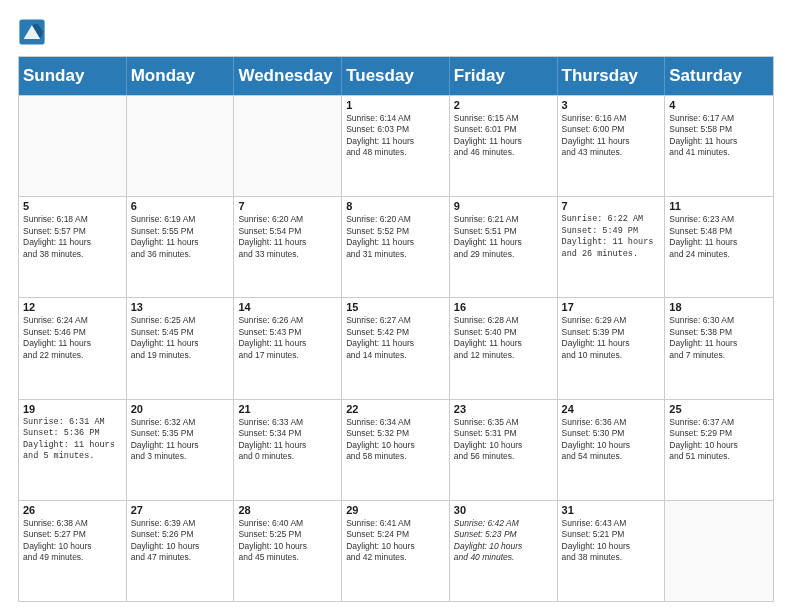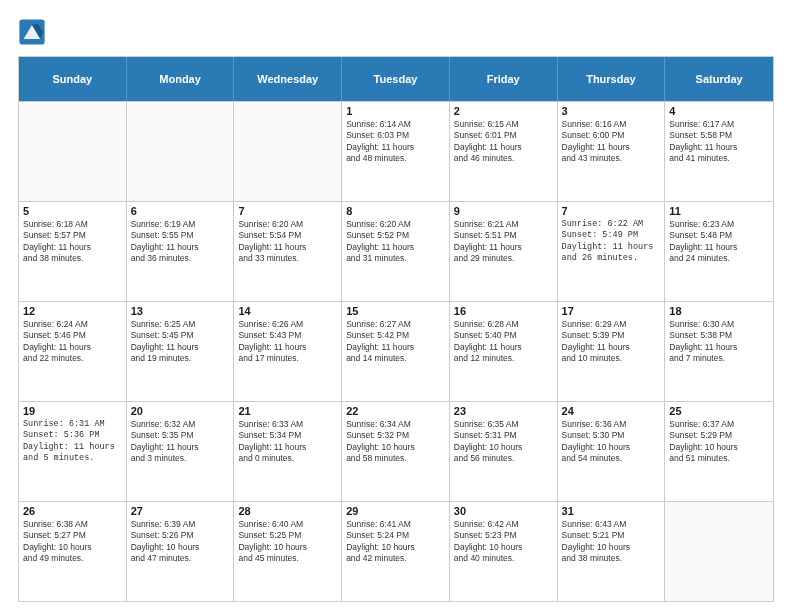--- a/index.html
+++ b/index.html
@@ -59,24 +59,23 @@
       flex-direction: column;
       border: 1px solid #ccc;
     }
     .cal-header {
       display: grid;
       grid-template-columns: repeat(7, 1fr);
       background: #2a7ab5;
     }
     .cal-header-cell {
       color: #fff;
-      font-size: 11px;
+      font-size: 17px;
       font-weight: bold;
-      padding: 16px 4px;
-      text-align: center;
+      padding: 9px 4px;
       border-right: 1px solid #5599cc;
     }
     .cal-header-cell:last-child { border-right: none; }
     .cal-body {
       display: flex;
       flex-direction: column;
       flex: 1;
     }
     .cal-row {
       display: grid;
@@ -351,21 +350,21 @@
           </div>
           <div class="cal-cell">
             <div class="day-num">29</div>
             <div class="day-info" style="white-space: pre-line;">Sunrise: 6:41 AM
 Sunset: 5:24 PM
 Daylight: 10 hours
 and 42 minutes.</div>
           </div>
           <div class="cal-cell">
             <div class="day-num">30</div>
-            <div class="day-info" style="white-space: pre-line;">Sunrise: 6:42 AM
+            <div class="day-info" style="white-space: pre-line; font-style: italic;">Sunrise: 6:42 AM
 Sunset: 5:23 PM
 Daylight: 10 hours
 and 40 minutes.</div>
           </div>
           <div class="cal-cell">
             <div class="day-num">31</div>
             <div class="day-info" style="white-space: pre-line;">Sunrise: 6:43 AM
 Sunset: 5:21 PM
 Daylight: 10 hours
 and 38 minutes.</div>

